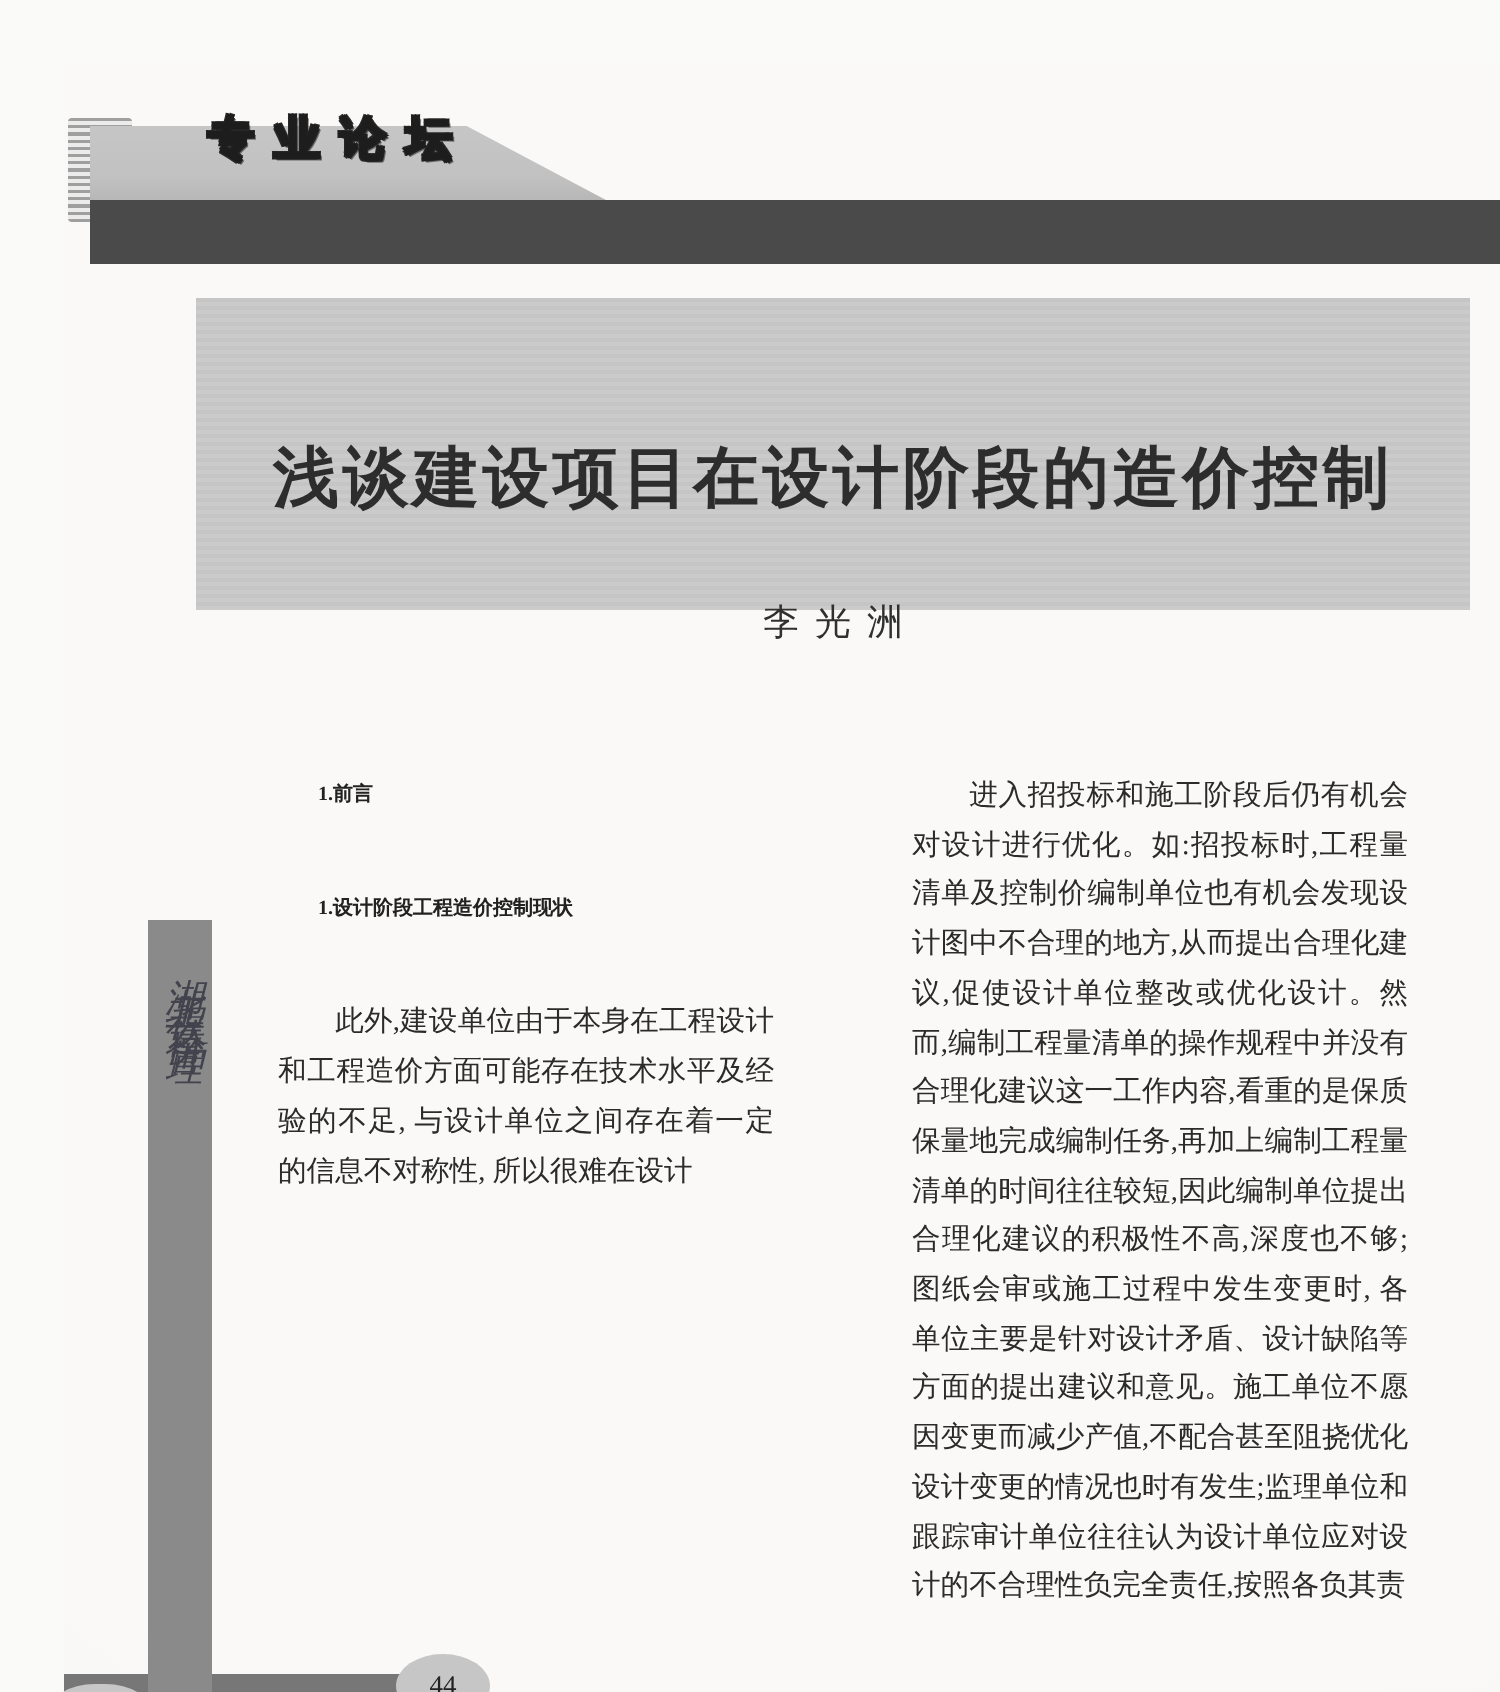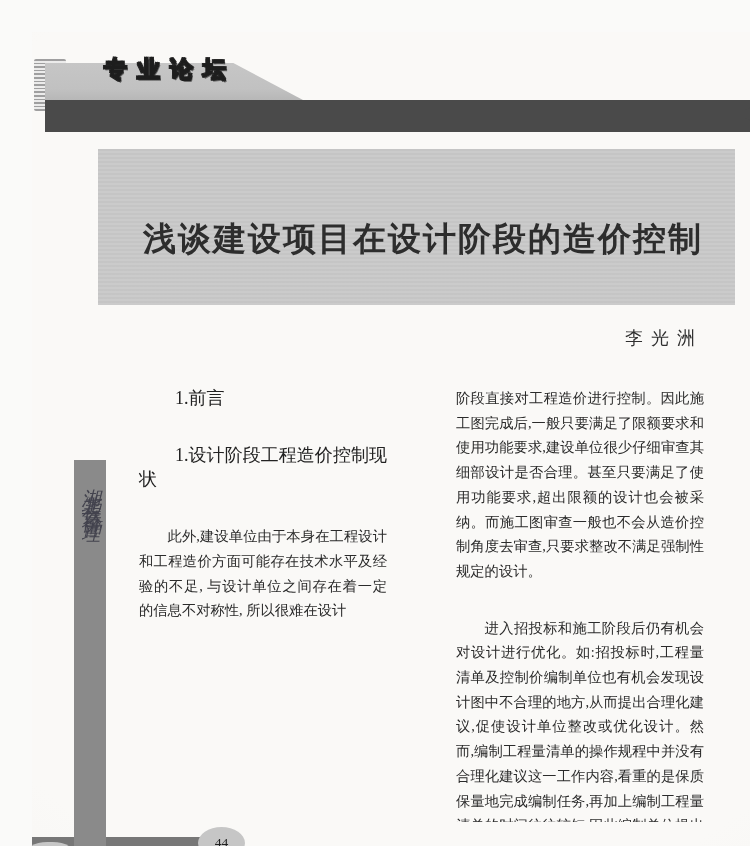--- a/index.html
+++ b/index.html
@@ -52,31 +52,31 @@
     background: #4a4a4a;
     clip-path: polygon(0 38%, 100% 0, 100% 100%, 0 62%);
   }
 
   
   .title-box {
     position: absolute; left: 66px; top: 117px; width: 637px; height: 156px;
     background:
       repeating-linear-gradient(0deg, rgba(255,255,255,.04) 0 2px, rgba(0,0,0,.02) 2px 4px),
       #c9c9c9;
-    text-align: right;
+    text-align: center;
   }
   .title {
     margin-top: 36px;
     font-family: "DejaVu Sans", "Liberation Sans", sans-serif;
     font-size: 33px; font-weight: bold; letter-spacing: 2px;
     color: #2d2d2d;
     white-space: nowrap;
   }
   .author {
-    margin-top: 32px;
+    margin-top: 5px;
     font-family: "Liberation Serif", "DejaVu Serif", serif;
     font-size: 18px; letter-spacing: 8px; text-indent: 8px;
     color: #303030;
   }
 
   
   .side-line {
     position: absolute; left: 42px; top: 428px; width: 1px; height: 405px;
     background: #8a8a8a; z-index: 1;
   }
@@ -94,21 +94,21 @@
     position: absolute; top: 322px; width: 312px; height: 468px;
     overflow: hidden;
     font-size: 14.3px; line-height: 24.7px;
     color: #2b2b2b;
     text-align: justify;
     text-justify: inter-character;
   }
   .col-left  { left: 75px; }
   .col-right { left: 392px; }
   .col h2 {
-    font-size: 18px; font-weight: normal; line-height: 24.7px;
+    font-size: 10px; font-weight: bold; line-height: 24.7px;
     text-indent: 2em; color: #222;
   }
   .col p { text-indent: 2em; }
   .col p.no-indent { text-indent: 0; }
 
   
   .footer-line {
     position: absolute; left: 0; top: 805px; width: 169px; height: 1.6px;
     background: #777;
   }
@@ -152,21 +152,20 @@
   <div class="side-line"></div>
   <div class="side-title">湖北工程造价管理</div>
 
   <div class="col col-left">
     <h2>1.前言</h2>
     <h2>1.设计阶段工程造价控制现状</h2>
     <p>此外,建设单位由于本身在工程设计和工程造价方面可能存在技术水平及经验的不足, 与设计单位之间存在着一定的信息不对称性, 所以很难在设计</p>
   </div>
 
   <div class="col col-right">
-    <p class="no-indent">阶段直接对工程造价进行控制。因此施工图完成后,一般只要满足了限额要求和使用功能要求,建设单位很少仔细审查其细部设计是否合理。甚至只要满足了使用功能要求,超出限额的设计也会被采纳。而施工图审查一般也不会从造价控制角度去审查,只要求整改不满足强制性规定的设计。</p>
     <p>进入招投标和施工阶段后仍有机会对设计进行优化。如:招投标时,工程量清单及控制价编制单位也有机会发现设计图中不合理的地方,从而提出合理化建议,促使设计单位整改或优化设计。然而,编制工程量清单的操作规程中并没有合理化建议这一工作内容,看重的是保质保量地完成编制任务,再加上编制工程量清单的时间往往较短,因此编制单位提出合理化建议的积极性不高,深度也不够;图纸会审或施工过程中发生变更时, 各单位主要是针对设计矛盾、设计缺陷等方面的提出建议和意见。施工单位不愿因变更而减少产值,不配合甚至阻挠优化设计变更的情况也时有发生;监理单位和跟踪审计单位往往认为设计单位应对设计的不合理性负完全责任,按照各负其责</p>
   </div>
 
   <div class="footer-line"></div>
   <div class="page-badge">
     <span>44</span>
   </div>
 
   <div class="scan-bottom"></div>
   <div class="scan-corner"></div>

